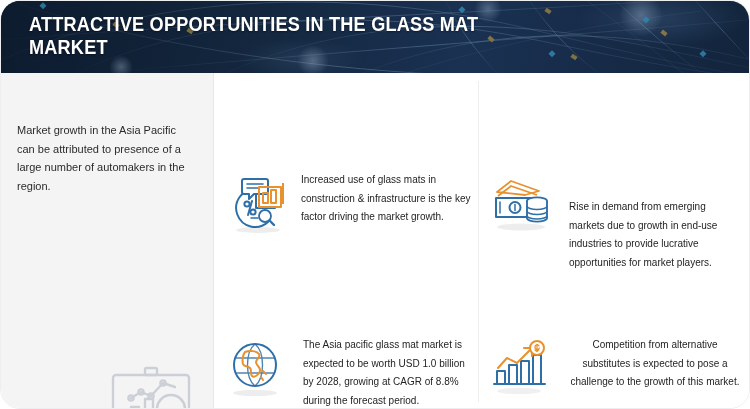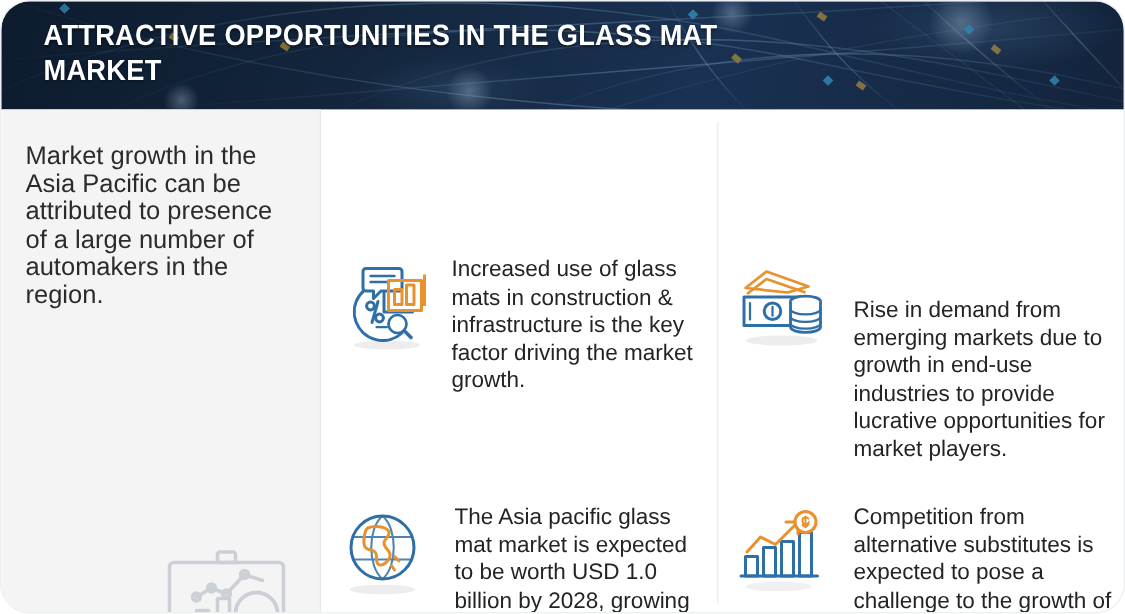--- a/index.html
+++ b/index.html
@@ -46,43 +46,43 @@
   }
 
   
   .left-panel{
     position:absolute;left:0;top:0;width:212px;height:337px;
     background:#f4f4f5;
     border-bottom-left-radius:13px;
     overflow:hidden;
   }
   .left-text{
-    position:absolute;left:16px;top:22px;width:178px;
-    color:#2b2b2b;font-size:17px;line-height:18.5px;
+    position:absolute;left:16px;top:48px;width:178px;
+    color:#2b2b2b;font-size:11px;line-height:18.5px;
   }
   .wm-icon{position:absolute;left:104px;top:292px;width:96px;height:92px;opacity:1;}
 
   
   .vdiv-1{position:absolute;left:212px;top:0;width:1px;height:337px;background:#e6e7e9;}
   .vdiv-2{position:absolute;left:477px;top:8px;width:1px;height:321px;background:#eceef0;}
 
   
   .cell{position:absolute;}
   .cell-icon{position:absolute;left:0;top:0;width:64px;height:62px;}
   .cell-text{
     position:absolute;left:76px;top:-2px;
-    color:#242424;font-size:15px;line-height:18.6px;
+    color:#242424;font-size:10px;line-height:18.6px;
   }
   .c1{left:224px;top:100px;width:248px;}
   .c2{left:490px;top:100px;width:250px;}
   .c3{left:224px;top:265px;width:248px;}
   .c4{left:490px;top:265px;width:250px;}
   .c2 .cell-text{left:78px;margin-top:27px;}
   .c3 .cell-text{left:78px;}
-  .c4 .cell-text{left:78px;}
+  .c4 .cell-text{left:78px;text-align:center;}
 </style>
 </head>
 <body>
 
 <div class="infographic">
 
   <div class="header">
     <svg class="hdr-grid" viewBox="0 0 750 72" preserveAspectRatio="none">
       <defs>
         <linearGradient id="lg" x1="0" y1="0" x2="1" y2="0">

